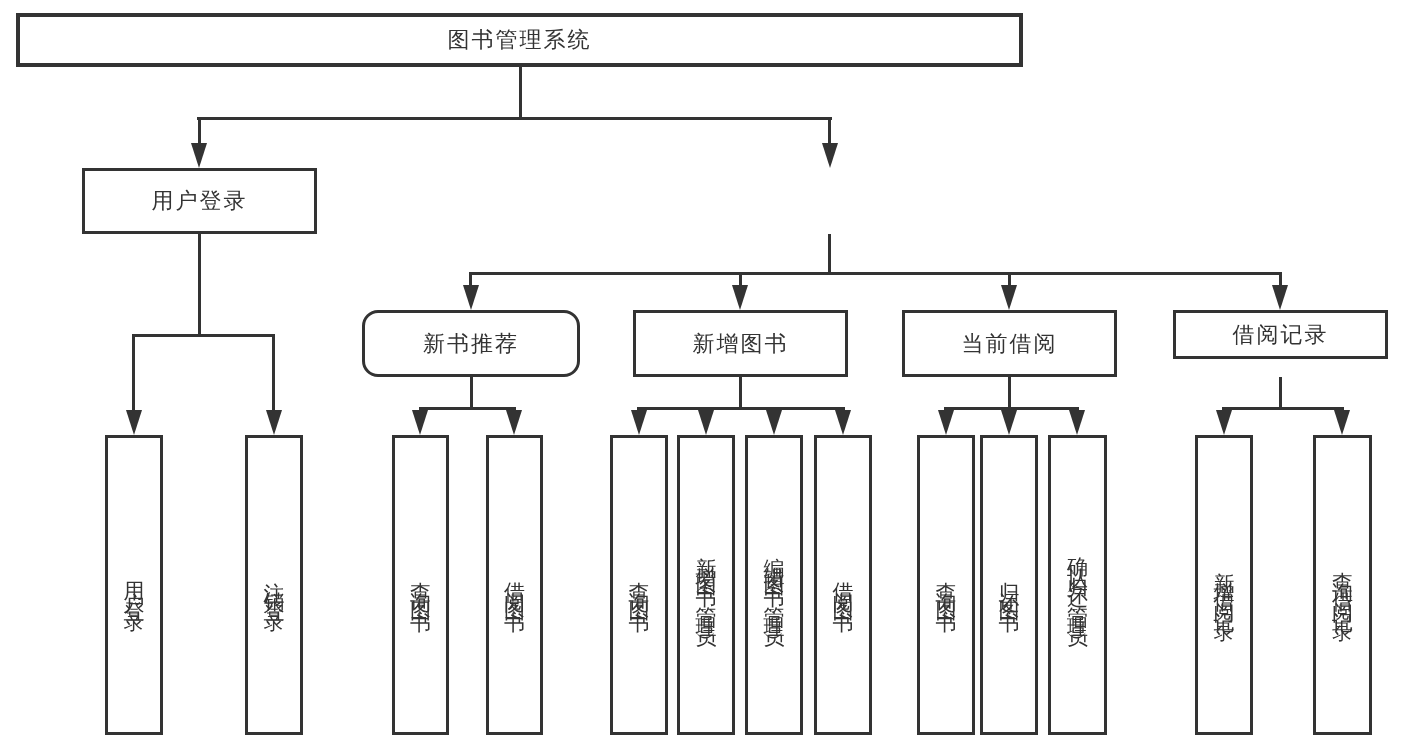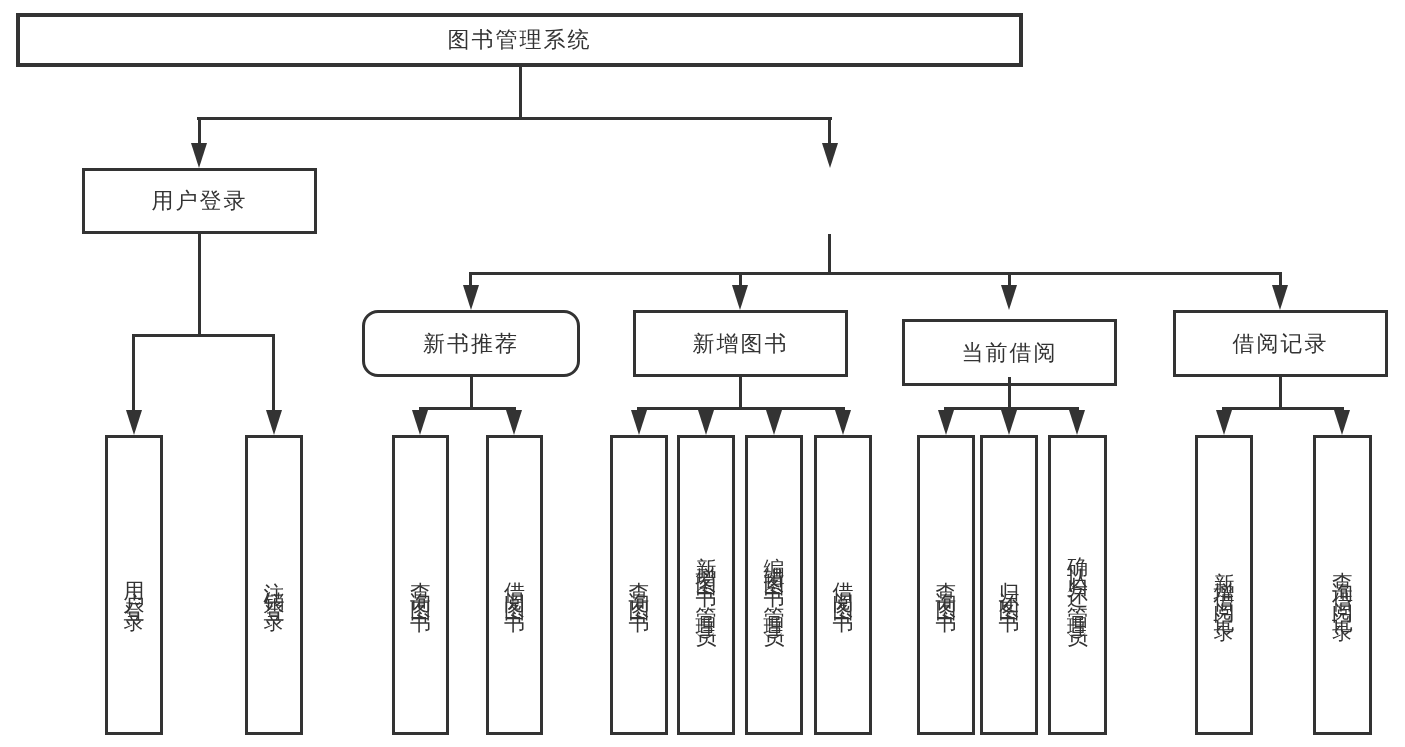--- a/index.html
+++ b/index.html
@@ -89,24 +89,24 @@
   <div class="arrow" style="left:1001px;top:285px;"></div>
   <div class="vline" style="left:1279px;top:272px;height:15px;"></div>
   <div class="arrow" style="left:1272px;top:285px;"></div>
 
   <div class="box" style="left:362px;top:310px;width:218px;height:67px;border-radius:16px;">
     <span>新书推荐</span>
   </div>
   <div class="box" style="left:633px;top:310px;width:215px;height:67px;">
     <span>新增图书</span>
   </div>
-  <div class="box" style="left:902px;top:319px;width:215px;height:67px;">
+  <div class="box" style="left:902px;top:310px;width:215px;height:67px;">
     <span>当前借阅</span>
   </div>
-  <div class="box" style="left:1173px;top:310px;width:215px;height:67px;justify-content:center;">
+  <div class="box" style="left:1173px;top:310px;width:215px;height:49px;justify-content:center;">
     <span>借阅记录</span>
   </div>
 
   <div class="vline" style="left:470px;top:377px;height:33px;"></div>
   <div class="hline" style="left:419px;top:407px;width:97px;"></div>
   <div class="arrow" style="left:412px;top:410px;"></div>
   <div class="arrow" style="left:506px;top:410px;"></div>
 
   <div class="vline" style="left:739px;top:377px;height:33px;"></div>
   <div class="hline" style="left:637px;top:407px;width:208px;"></div>

